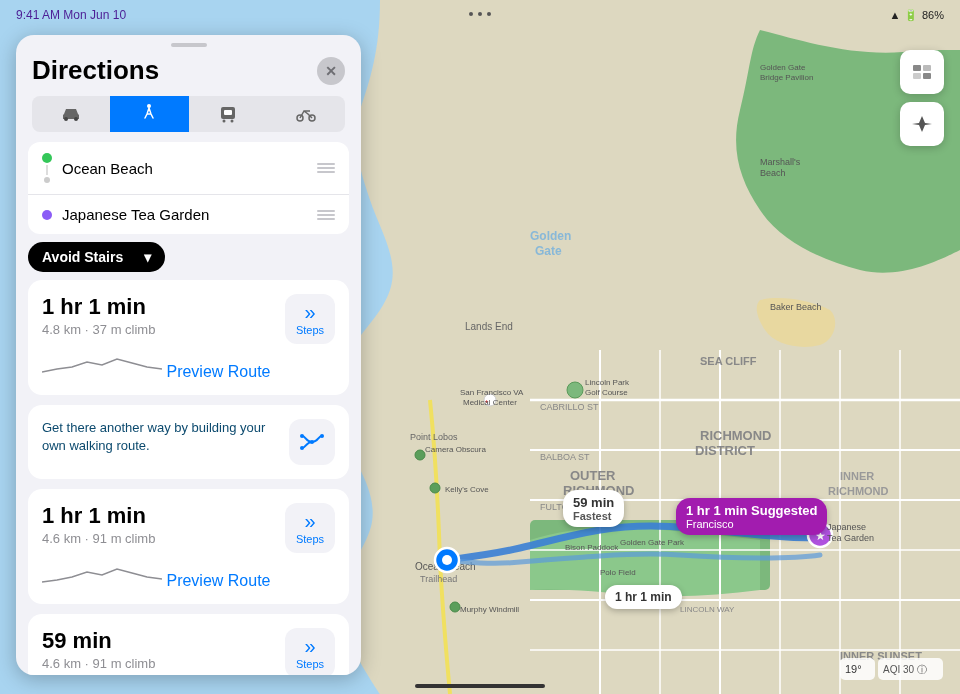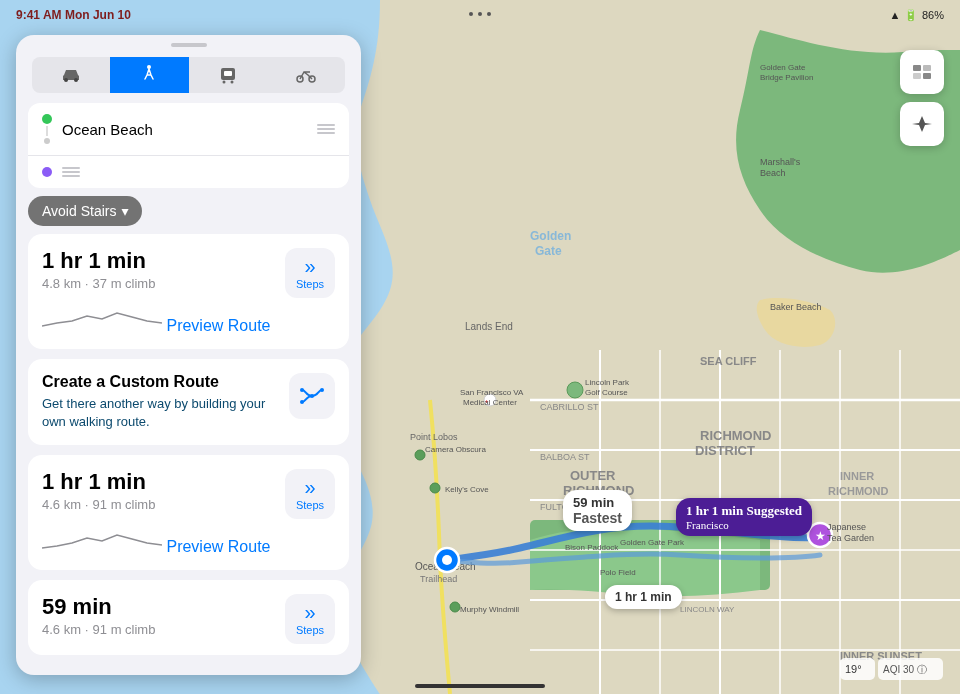--- a/index.html
+++ b/index.html
@@ -21,22 +21,22 @@
       height: 30px;
       background: transparent;
       display: flex;
       align-items: center;
       justify-content: space-between;
       padding: 0 16px;
       z-index: 100;
     }
     .status-time {
       font-size: 12px;
-      font-weight: 700;
-      color: #7f1d1d;
+      font-weight: 400;
+      color: #4c1d95;
     }
     .status-icons {
       display: flex;
       align-items: center;
       gap: 4px;
       font-size: 11px;
       color: #222;
     }
 
     
@@ -89,23 +89,22 @@
       background: white;
       border-radius: 14px;
       padding: 5px 10px;
       font-size: 12px;
       font-weight: 600;
       box-shadow: 0 2px 6px rgba(0,0,0,0.25);
       white-space: nowrap;
       z-index: 40;
     }
     .route-label.suggested {
-      background: #4c1d95;
+      background: #a21caf;
       color: white;
-      font-family: Liberation Serif, serif;
     }
     .route-label.fastest {
       background: white;
       color: #333;
     }
     .route-label.bottom {
       background: white;
       color: #333;
     }
 
@@ -245,31 +244,31 @@
       border-radius: 1px;
     }
 
     
     .filter-row {
       padding: 8px 12px;
       flex-shrink: 0;
     }
 
     .avoid-btn {
-      background: #737373;
+      background: #000000;
       color: white;
       border: none;
       border-radius: 20px;
       padding: 7px 14px;
       font-size: 14px;
-      font-weight: 400;
+      font-weight: 700;
       cursor: pointer;
       display: flex;
       align-items: center;
-      gap: 5px;
+      gap: 21px;
     }
 
     
     .routes-scroll {
       flex: 1;
       overflow-y: auto;
       padding: 0 12px 12px;
     }
     .routes-scroll::-webkit-scrollbar { display: none; }
 
@@ -525,21 +524,21 @@
   </svg>
 
   <div class="route-label suggested" style="top:498px; left:676px;">
     <div style="font-size:13px; font-weight:700;">1 hr 1 min
 Suggested</div>
     <div style="font-size:11px; font-weight:500;">Francisco</div>
   </div>
 
   <div class="route-label fastest" style="top:490px; left:563px;">
     <div style="font-size:13px; font-weight:700;">59 min</div>
-    <div style="font-size:14px; color:#555;">Fastest</div>
+    <div style="font-size:11px; color:#555;">Fastest</div>
   </div>
 
   <div class="route-label bottom" style="top:585px; left:605px;">
     <div style="font-size:12px; font-weight:600;">1 hr 1 min</div>
   </div>
 </div>
 
 <div class="status-bar">
   <span class="status-time">9:41 AM  Mon Jun 10</span>
   <div class="status-icons">
@@ -567,20 +566,26 @@
   <button class="map-control-btn">
     <svg width="20" height="20" viewBox="0 0 20 20" fill="none" xmlns="http://www.w3.org/2000/svg">
       <path d="M10 2L13 9L20 10L13 11L10 18L7 11L0 10L7 9Z" fill="#555"></path>
     </svg>
   </button>
 </div>
 
 <div class="directions-panel">
   <div class="panel-handle"></div>
 
+  <div class="panel-header">
+    <span class="panel-title">Directions</span>
+    <button class="close-btn">
+      <span>✕</span>
+    </button>
+  </div>
 
   <div class="transport-modes">
     <button class="transport-btn">
       <svg width="20" height="16" viewBox="0 0 20 16" fill="none">
         <path d="M3 8 L5 3 L15 3 L17 8 L18 9 L18 13 L2 13 L2 9 Z" fill="#666"></path>
         <circle cx="5" cy="13" r="2" fill="#444"></circle>
         <circle cx="15" cy="13" r="2" fill="#444"></circle>
       </svg>
     </button>
     <button class="transport-btn active">
@@ -615,20 +620,21 @@
       </div>
       <span class="location-text">Ocean Beach</span>
       <div class="drag-handle">
         <div class="drag-line"></div>
         <div class="drag-line"></div>
         <div class="drag-line"></div>
       </div>
     </div>
     <div class="location-row">
       <div class="location-dot end" style="background:#8b5cf6;"></div>
+      <span class="location-text">Japanese Tea Garden</span>
       <div class="drag-handle">
         <div class="drag-line"></div>
         <div class="drag-line"></div>
         <div class="drag-line"></div>
       </div>
     </div>
   </div>
 
   <div class="filter-row">
     <button class="avoid-btn">
@@ -647,21 +653,20 @@
       <div class="route-time">1 hr 1 min</div>
       <div class="route-details">4.8 km · 37 m climb</div>
       <svg class="elevation-svg" viewBox="0 0 120 30">
         <polyline points="0,25 15,22 30,20 45,15 60,18 75,12 90,16 105,20 120,22" stroke="#8e8e93" stroke-width="1.5" fill="none"></polyline>
       </svg>
       <a class="preview-link">Preview Route</a>
     </div>
 
     <div class="custom-route-card">
       <div class="custom-route-text">
-        <div class="custom-route-title">Create a Custom Route</div>
         <div class="custom-route-desc">Get there another way by building your own walking route.</div>
       </div>
       <div class="custom-route-icon">
         <svg width="28" height="28" viewBox="0 0 28 28" fill="none">
           <path d="M4 8 C8 8 8 14 14 14 C20 14 20 8 24 8" stroke="#007AFF" stroke-width="2" fill="none"></path>
           <path d="M4 20 C8 20 8 14 14 14" stroke="#007AFF" stroke-width="2" fill="none"></path>
           <circle cx="4" cy="8" r="2" fill="#007AFF"></circle>
           <circle cx="14" cy="14" r="2" fill="#007AFF"></circle>
           <circle cx="24" cy="8" r="2" fill="#007AFF"></circle>
           <circle cx="4" cy="20" r="2" fill="#007AFF"></circle>

